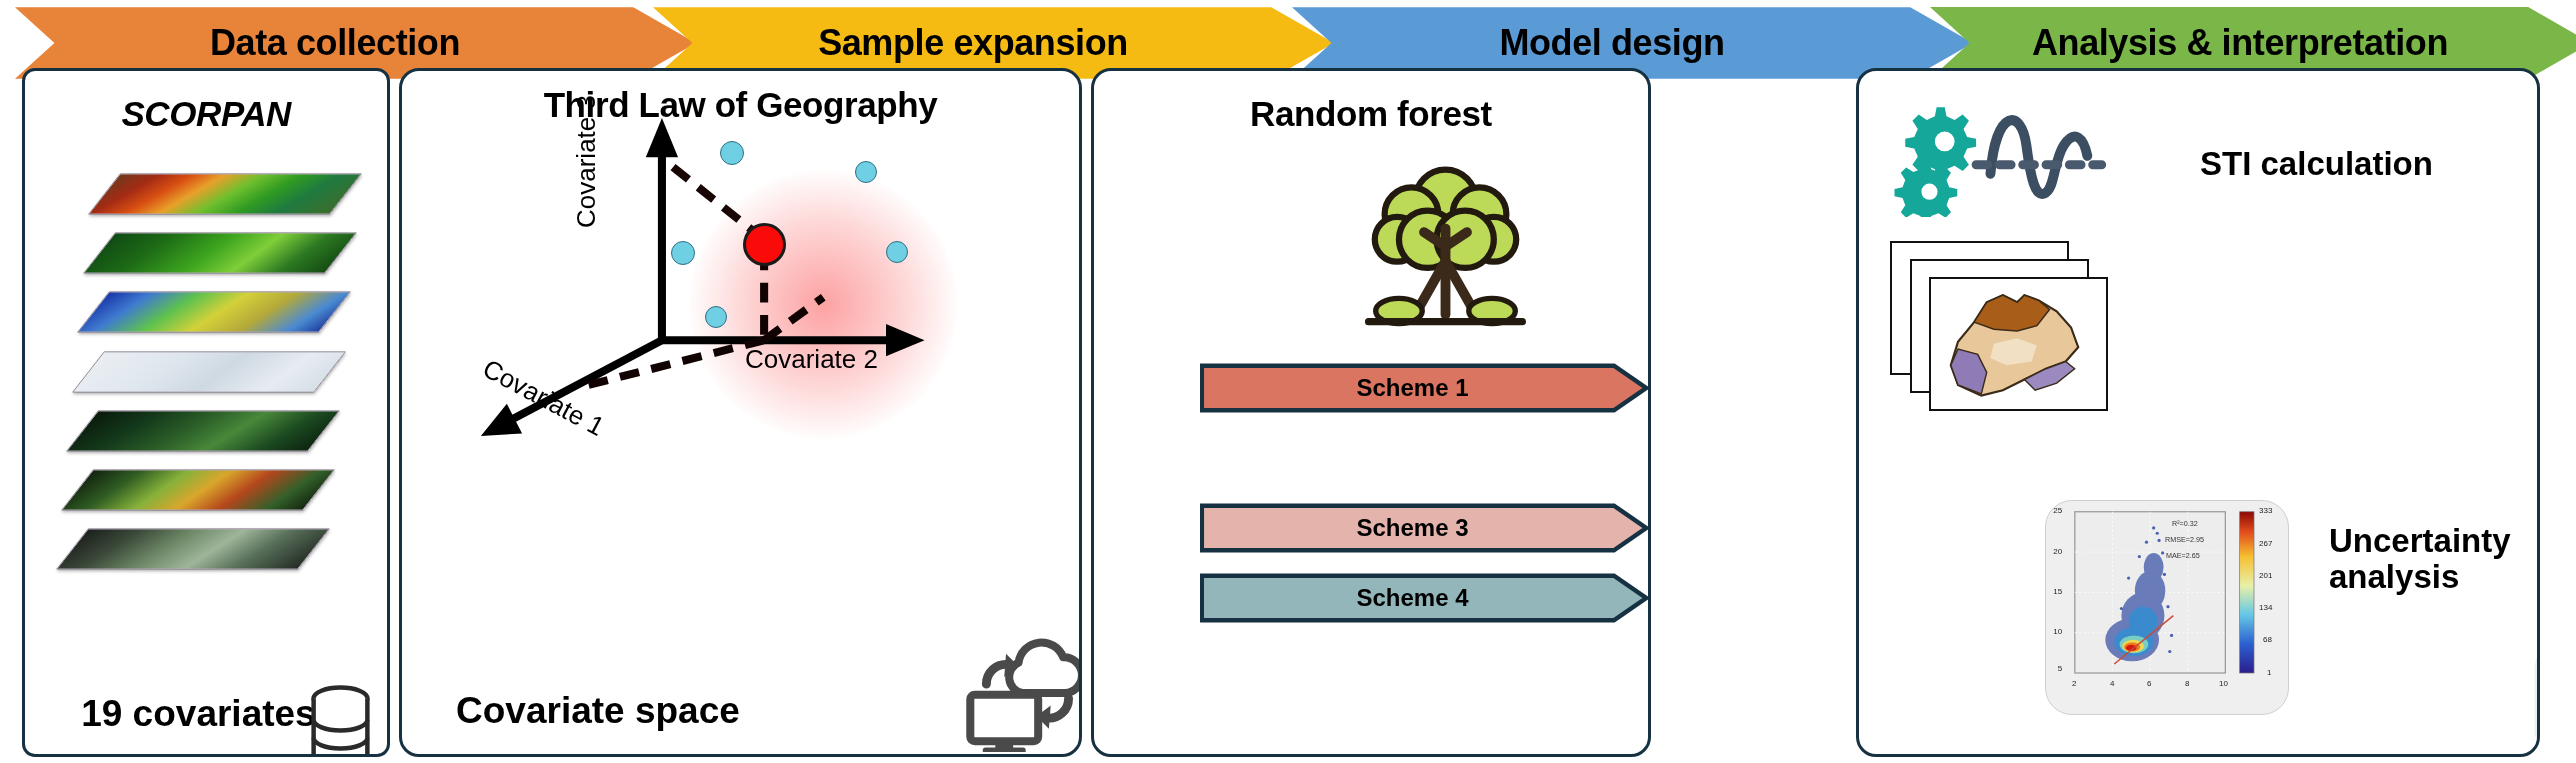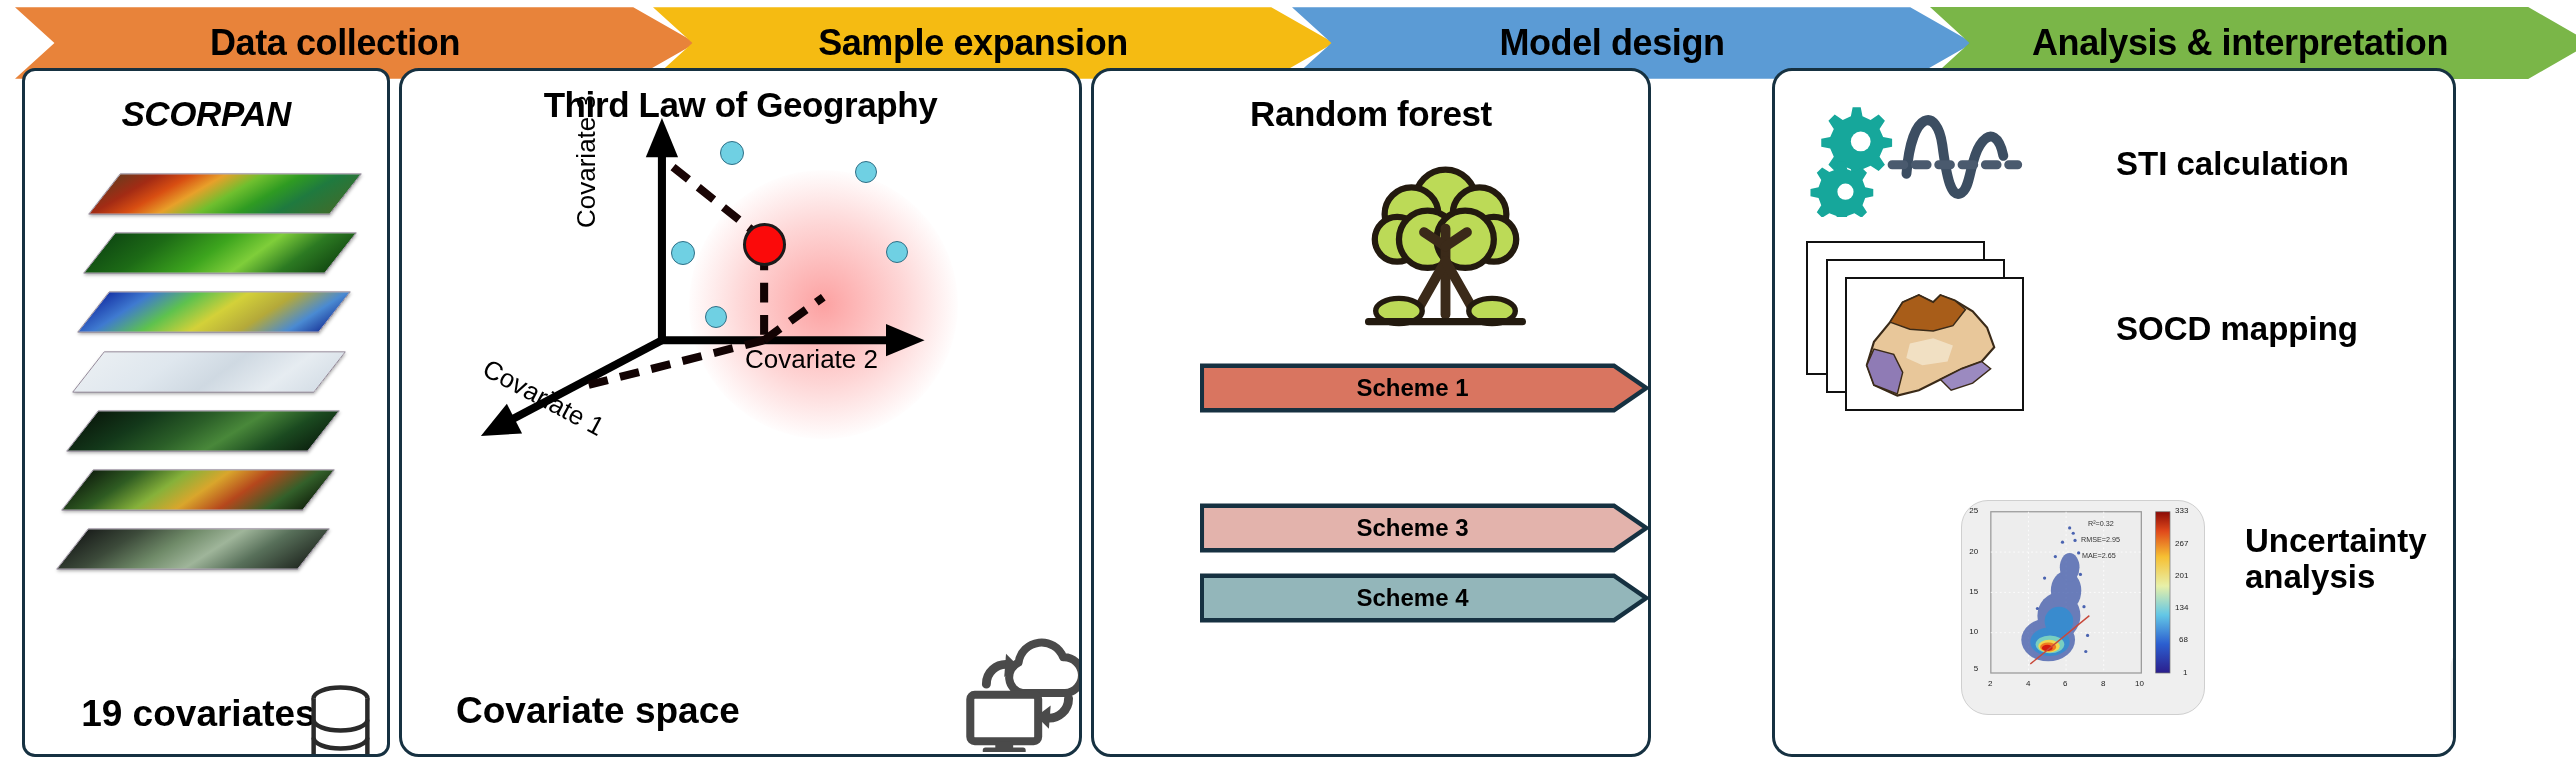--- a/index.html
+++ b/index.html
@@ -282,21 +282,21 @@
           <path d="M42 48 h8"></path>
             <circle cx="38" cy="48" r="3.4" fill="#595E63"></circle>
           <path d="M86 66 l-8 -6"></path>
             <circle cx="89" cy="69" r="3.4" fill="#595E63"></circle>
         </g>
         <text x="66" y="57" font-family="Liberation Sans, sans-serif" font-size="21" font-weight="bold" fill="#595E63" text-anchor="middle">AI</text>
       </svg>
     </div>
   </div>
 
-  <div class="panel" style="left:1757px; top:68px; width:684px; height:689px;">
+  <div class="panel" style="left:1841px; top:68px; width:684px; height:689px;">
 
     <div style="position:absolute; left:30.5px; top:20px;">
       <svg width="296" height="126" viewBox="0 0 330 140">
         <g fill="#16A79B">
           <path d="M52 18 l9 0 2 10 9 4 9-6 7 7 -6 9 4 9 10 2 0 9 -10 2 -4 9 6 9 -7 7 -9-6 -9 4 -2 10 -9 0
                    -2-10 -9-4 -9 6 -7-7 6-9 -4-9 -10-2 0-9 10-2 4-9 -6-9 7-7 9 6 9-4 z"></path>
           <circle cx="61" cy="56" r="11" fill="#fff"></circle>
           <path d="M36 78 l8 0 2 9 8 3 8-5 6 6 -5 8 3 8 9 2 0 8 -9 2 -3 8 5 8 -6 6 -8-5 -8 3 -2 9 -8 0
                    -2-9 -8-3 -8 5 -6-6 5-8 -3-8 -9-2 0-8 9-2 3-8 -5-8 6-6 8 5 8-3 z"></path>
           <circle cx="44" cy="112" r="9" fill="#fff"></circle>
@@ -315,21 +315,20 @@
         <svg width="176" height="131" viewBox="0 0 196 146">
           <path d="M30 118 L22 96 L30 70 L48 48 L62 26 L80 18 L96 26 L104 18 L120 24 L140 36
                    L156 54 L164 76 L150 92 L128 100 L104 112 L80 124 L56 130 Z" fill="#E8C79A" stroke="#3a2a18" stroke-width="2.4"></path>
           <path d="M48 48 L62 26 L80 18 L96 26 L104 18 L120 24 L132 34 L118 52 L96 58 L70 56 Z" fill="#A85D19" stroke="#3a2a18" stroke-width="1.6"></path>
           <path d="M30 118 L22 96 L30 78 L52 84 L62 104 L56 128 Z" fill="#8F7BB5" stroke="#3a2a18" stroke-width="1.6"></path>
           <path d="M104 112 L128 100 L150 92 L160 100 L140 116 L116 124 Z" fill="#9B8AC0" stroke="#3a2a18" stroke-width="1.6"></path>
           <path d="M70 72 L96 66 L118 74 L112 92 L84 96 L66 88 Z" fill="#F2E2C8" opacity=".9"></path>
         </svg>
       </div>
     </div>
-    <div class="row-label" style="left:341px; top:240px;">SOCD mapping</div>
 
     <div class="scatter-box" style="left:186px; top:429px; width:244px; height:215px;border-radius:27px;">
       <svg width="244" height="215" viewBox="0 0 272 240">
 
         <rect x="32" y="12" width="168" height="180" fill="#EDEDED" stroke="#9a9a9a" stroke-width="1.4"></rect>
 
         <g stroke="#ffffff" stroke-width="0.9" stroke-dasharray="2,3">
           <line x1="32" y1="147" x2="200" y2="147"></line>
           <line x1="32" y1="102" x2="200" y2="102"></line>
           <line x1="32" y1="57" x2="200" y2="57"></line>

